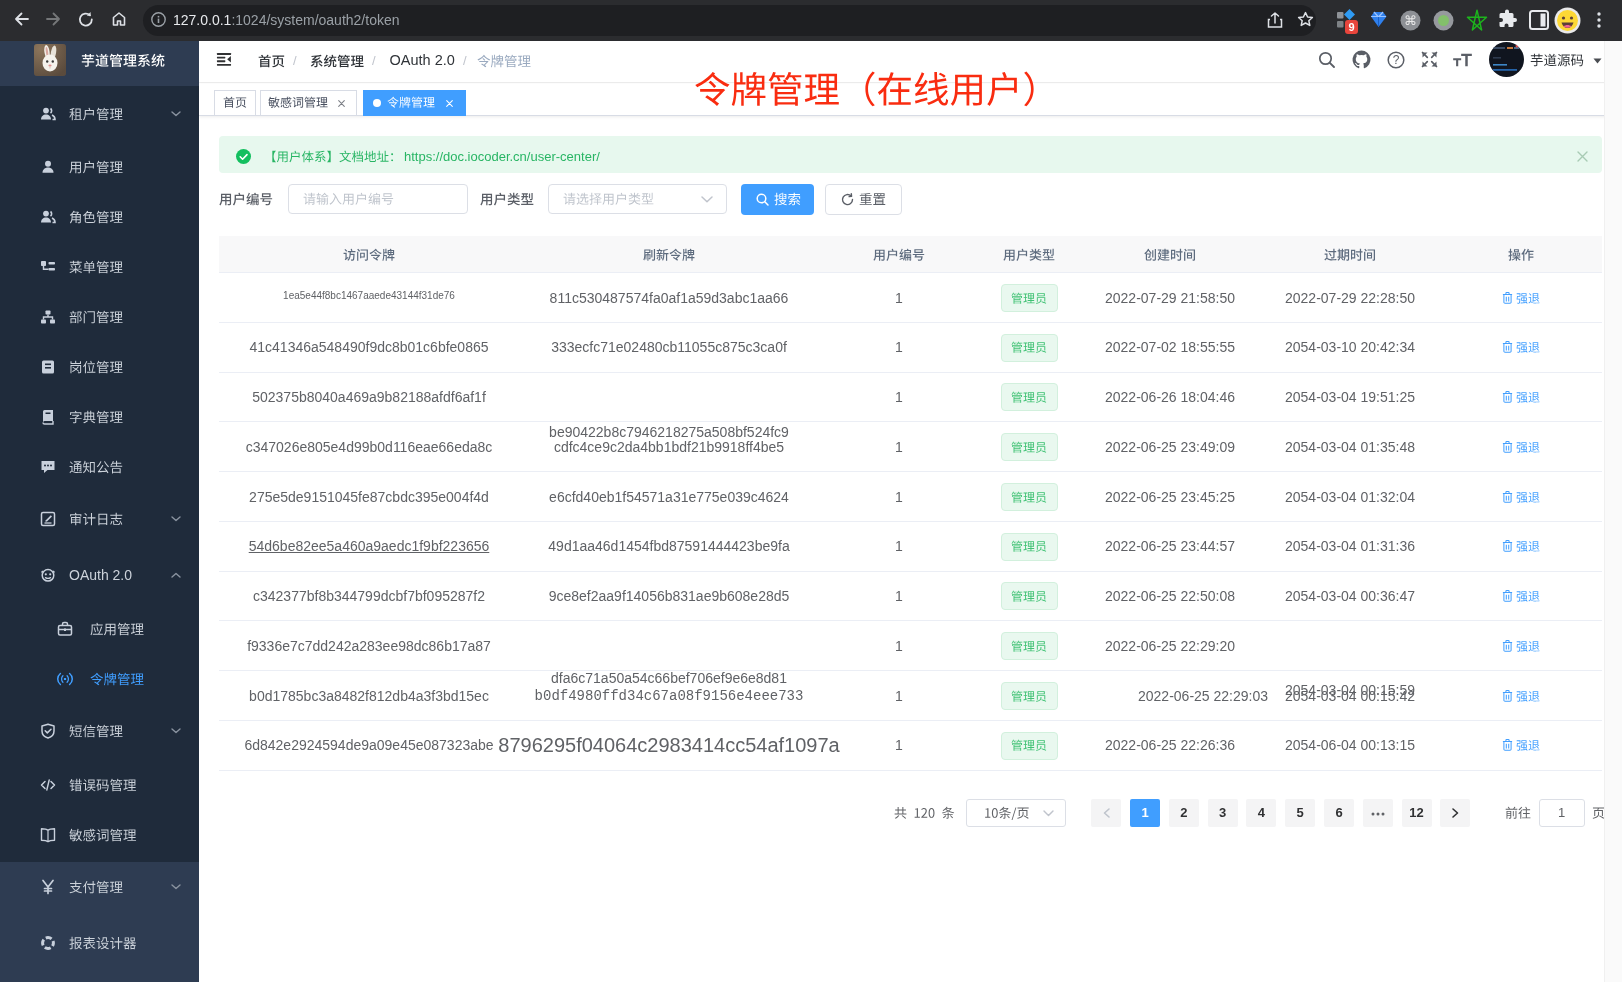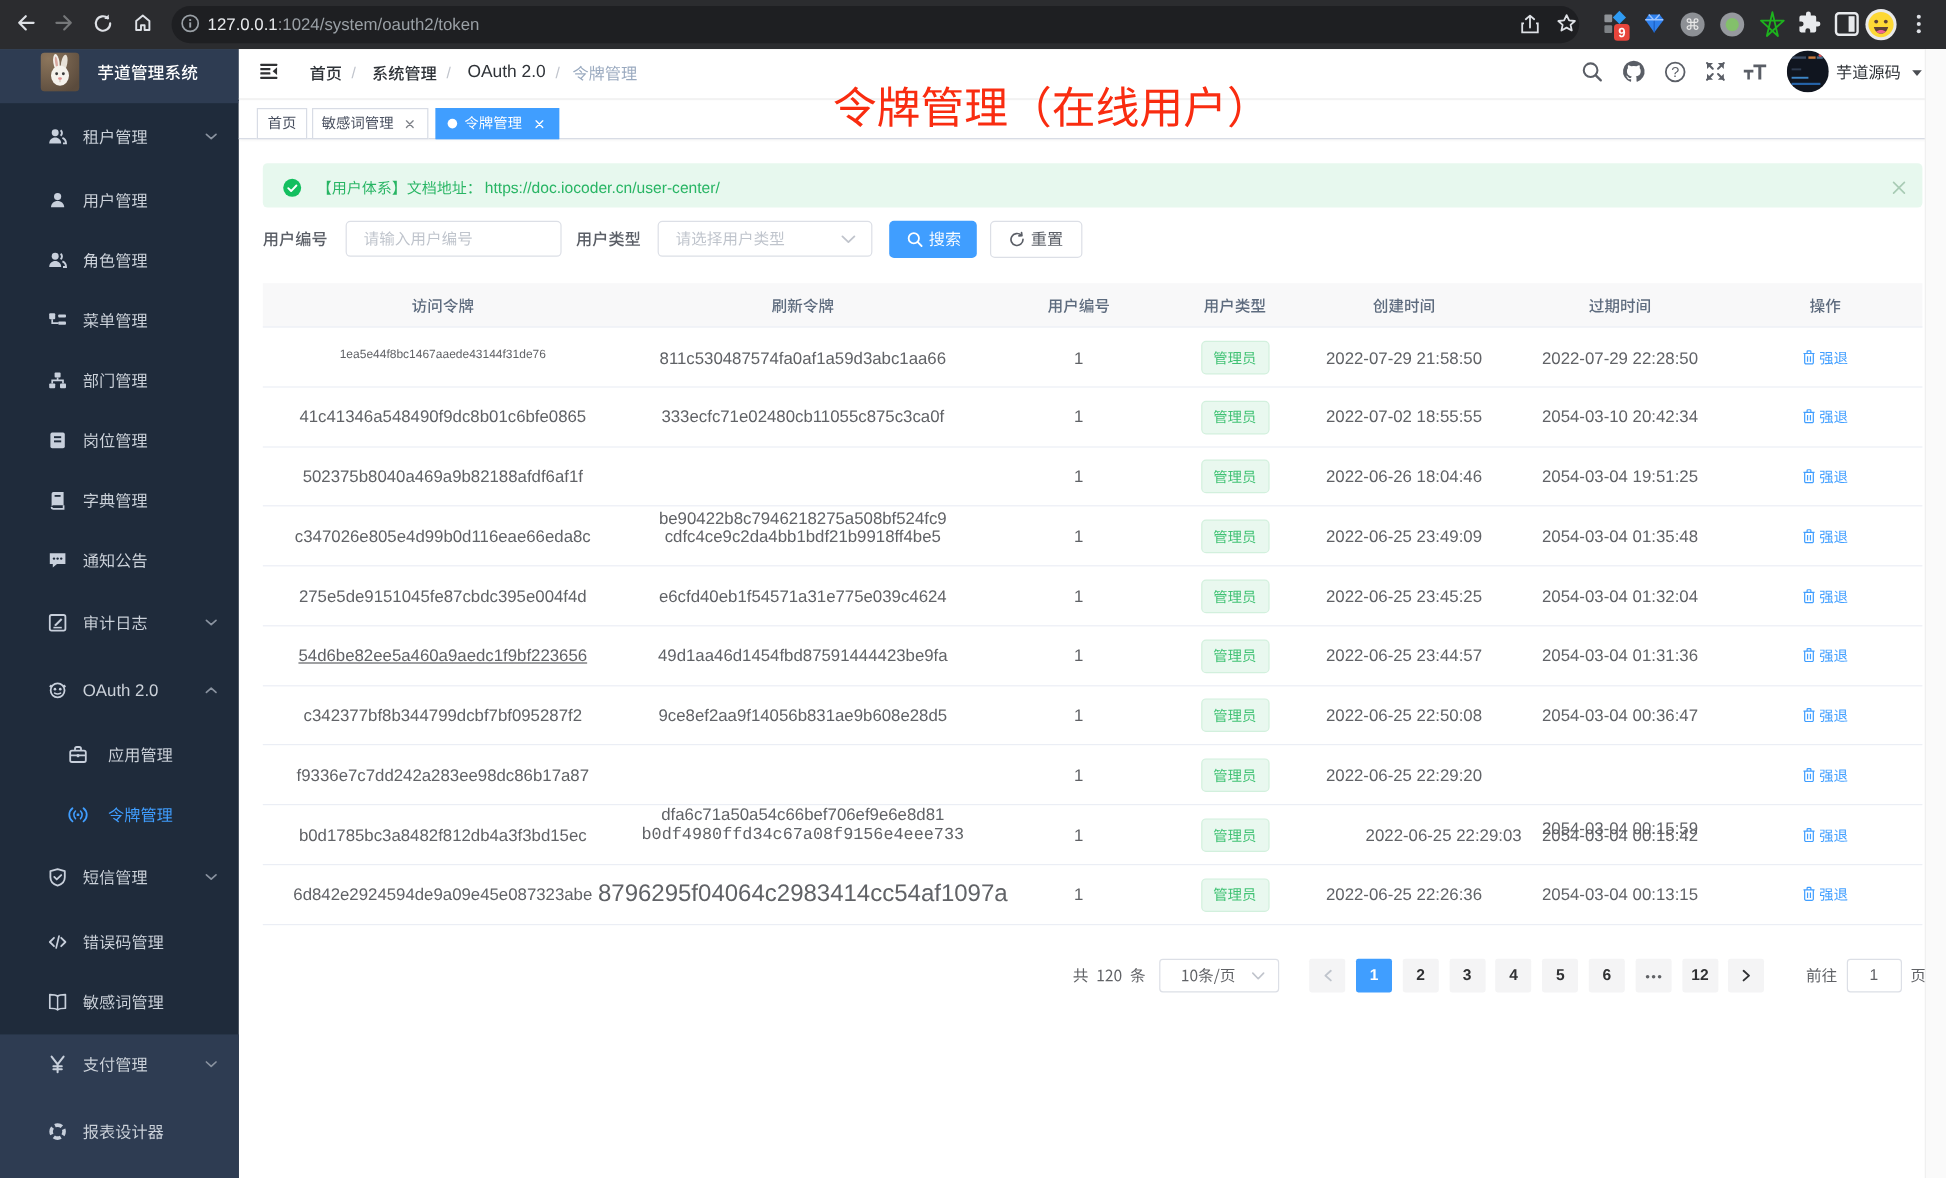--- a/index.html
+++ b/index.html
@@ -957,21 +957,21 @@
 <div class="lat" style="left:899.0px;top:737.2px;transform:translateX(-50%);font-weight:400;font-size:14.0px;font-family:'Liberation Sans',sans-serif;color:#606266;line-height:16.8px;">1</div>
 <div class="ab" style="left:1001.0px;top:731.6px;width:57.0px;height:28.0px;background:#e9f8ef;border:1px solid #d2f0dd;border-radius:4px"></div>
 <svg class="ar " style="left:1011.0px;top:738.3px" width="37" height="16">
     <g fill="#3fc173" transform="translate(0,11.8) scale(0.012000,-0.012000)">
       <use href="#qi" x="0"></use>
       <use href="#qj" x="1000"></use>
       <use href="#qbL" x="2000"></use>
     </g>
   </svg>
 <div class="lat" style="left:1170.0px;top:737.2px;transform:translateX(-50%);font-weight:400;font-size:14.0px;font-family:'Liberation Sans',sans-serif;color:#606266;line-height:16.8px;">2022-06-25 22:26:36</div>
-<div class="lat" style="left:1350.0px;top:737.2px;transform:translateX(-50%);font-weight:400;font-size:14.0px;font-family:'Liberation Sans',sans-serif;color:#606266;line-height:16.8px;">2054-03-04 00:13:15</div>
+<div class="lat" style="left:1350.0px;top:737.2px;transform:translateX(-50%);font-weight:400;font-size:14.0px;font-family:'Liberation Sans',sans-serif;color:#606266;line-height:16.8px;">2054-06-04 00:13:15</div>
 <svg class="ic" style="left:1502.3px;top:739.4px" width="11" height="12" viewBox="0 0 11 13">
     <path d="M0.5 2.8h10M3.8 2.8V1.2a0.7 0.7 0 0 1 0.7-0.7h2a0.7 0.7 0 0 1 .7.7v1.6M1.6 2.8h7.8V11a1.2 1.2 0 0 1-1.2 1.2H2.8A1.2 1.2 0 0 1 1.6 11z" stroke="#409eff" stroke-width="1.1" fill="none"></path>
     <path d="M4.2 5.2v5M6.8 5.2v5" stroke="#409eff" stroke-width="1.1"></path>
   </svg>
 <svg class="ar " style="left:1515.8px;top:738.3px" width="25" height="16">
     <g fill="#409eff" transform="translate(0,11.8) scale(0.012000,-0.012000)">
       <use href="#qbM" x="0"></use>
       <use href="#qbN" x="1000"></use>
     </g>
   </svg>

